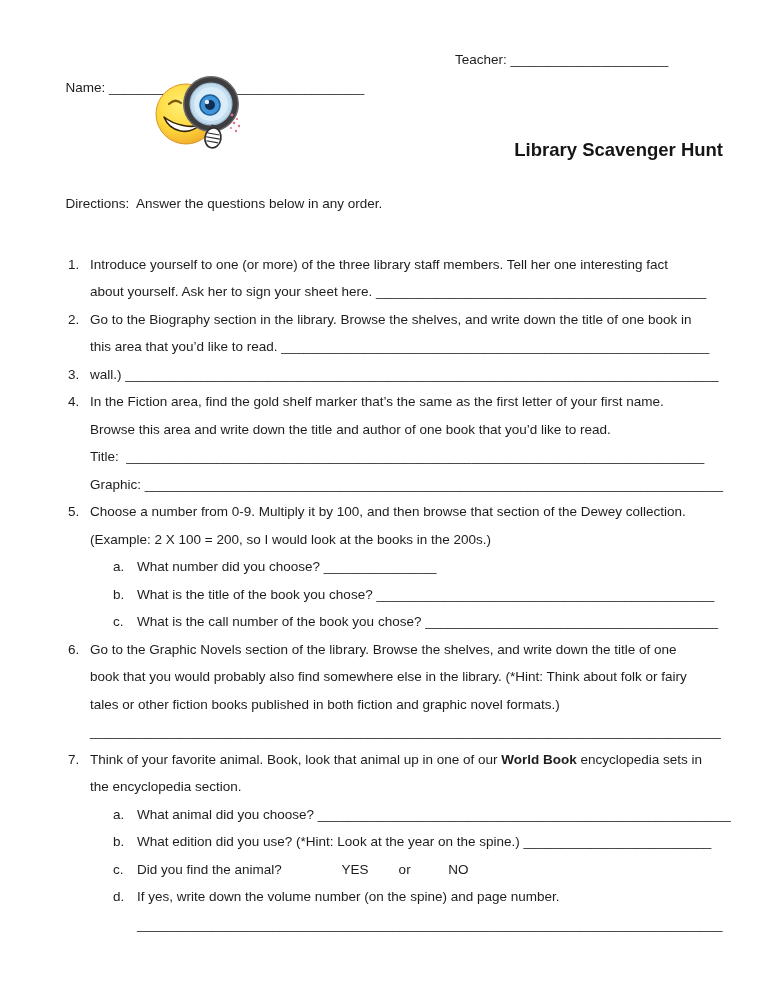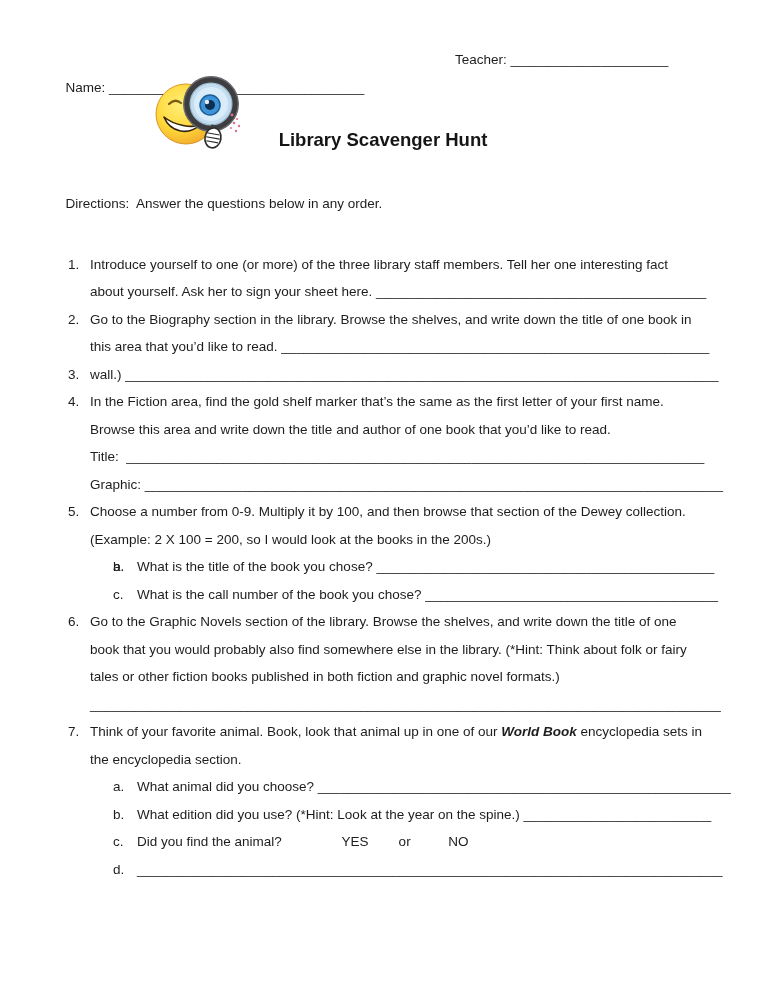--- a/index.html
+++ b/index.html
@@ -7,32 +7,32 @@
     position:relative;width:768px;height:994px;background:#ffffff;overflow:hidden;
     font-family:"Liberation Sans","DejaVu Sans",sans-serif;
     font-size:13.5px;color:#1d1d1d;
   }
   .content{position:absolute;left:43px;top:46px;width:680px;}
   .hdr{position:relative;height:28px;line-height:28px;white-space:pre;}
   .hdr-right{position:absolute;left:412px;top:0;white-space:pre;}
   .brand{position:relative;height:88px;}
   .brand svg{position:absolute;left:105px;top:0;}
   .title{
-    position:absolute;left:0;top:52px;width:100%;text-align:center;
+    position:absolute;left:0;top:62px;width:100%;text-align:right;
     font-weight:bold;font-size:18.5px;line-height:27px;color:#151515;
   }
   .directions{line-height:27.5px;white-space:pre;}
   .qs{margin-top:6px;}
   .ln{position:relative;line-height:27.5px;white-space:pre;}
   .ln.main{padding-left:47px;}
   .ln.sub{padding-left:94px;}
   .qnum{position:absolute;left:25px;top:0;}
   .slet{position:absolute;left:70px;top:0;}
   .b{font-weight:normal;}
-  .bi{font-weight:bold;font-style:italic;}
+  .bi{font-weight:bold;}
 </style>
 </head>
 <body>
 
 <div class="page">
   <div class="content">
 
     <div class="hdr">
       <span>Name:</span><span> __________________________________</span>
       <span class="hdr-right"><span>Teacher:</span><span> _____________________</span></span>
@@ -99,37 +99,37 @@
       <div>
         <div class="ln main"><span class="qnum">4.</span><span>In the Fiction area, find the gold shelf marker that’s the same as the first letter of your first name.</span></div>
         <div class="ln main"><span>Browse this area and write down the title </span><span class="b">and</span><span> author of one book that you’d like to read.</span></div>
         <div class="ln main"><span>Title:  _____________________________________________________________________________</span></div>
         <div class="ln main"><span>Graphic: _____________________________________________________________________________</span></div>
       </div>
 
       <div>
         <div class="ln main"><span class="qnum">5.</span><span>Choose a number from 0-9. Multiply it by 100, and then browse that section of the Dewey collection.</span></div>
         <div class="ln main"><span>(Example: 2 X 100 = 200, so I would look at the books in the 200s.)</span></div>
-        <div class="ln sub"><span class="slet">a.</span></div>
+        <div class="ln sub"><span class="slet">a.</span><span>What number did you choose? _______________</span></div>
         <div class="ln sub"><span class="slet">b.</span><span>What is the </span><span class="b">title</span><span> of the book you chose? _____________________________________________</span></div>
         <div class="ln sub"><span class="slet">c.</span><span>What is the </span><span class="b">call number</span><span> of the book you chose? _______________________________________</span></div>
       </div>
 
       <div>
         <div class="ln main"><span class="qnum">6.</span><span>Go to the Graphic Novels section of the library. Browse the shelves, and write down the title of one</span></div>
         <div class="ln main"><span>book that you would probably also find somewhere else in the library. (*Hint: Think about folk or fairy</span></div>
         <div class="ln main"><span>tales or other fiction books published in both fiction and graphic novel formats.)</span></div>
         <div class="ln main"><span>____________________________________________________________________________________</span></div>
       </div>
 
       <div>
         <div class="ln main"><span class="qnum">7.</span><span>Think of your favorite animal. Book, look that animal up in one of our </span><span class="bi">World Book</span><span class="b"> encyclopedia</span><span> sets in</span></div>
         <div class="ln main"><span>the encyclopedia section.</span></div>
         <div class="ln sub"><span class="slet">a.</span><span>What animal did you choose? _______________________________________________________</span></div>
         <div class="ln sub"><span class="slet">b.</span><span>What edition did you use? (*Hint: Look at the year on the spine.) _________________________</span></div>
         <div class="ln sub"><span class="slet">c.</span><span>Did you find the animal?                YES        or          NO</span></div>
-        <div class="ln sub"><span class="slet">d.</span></div>
+        <div class="ln sub"><span class="slet">d.</span><span>If yes, write down the volume number (on the spine) and page number.</span></div>
         <div class="ln sub"><span>______________________________________________________________________________</span></div>
       </div>
 
     </div>
   </div>
 </div>
 
 </body></html>

